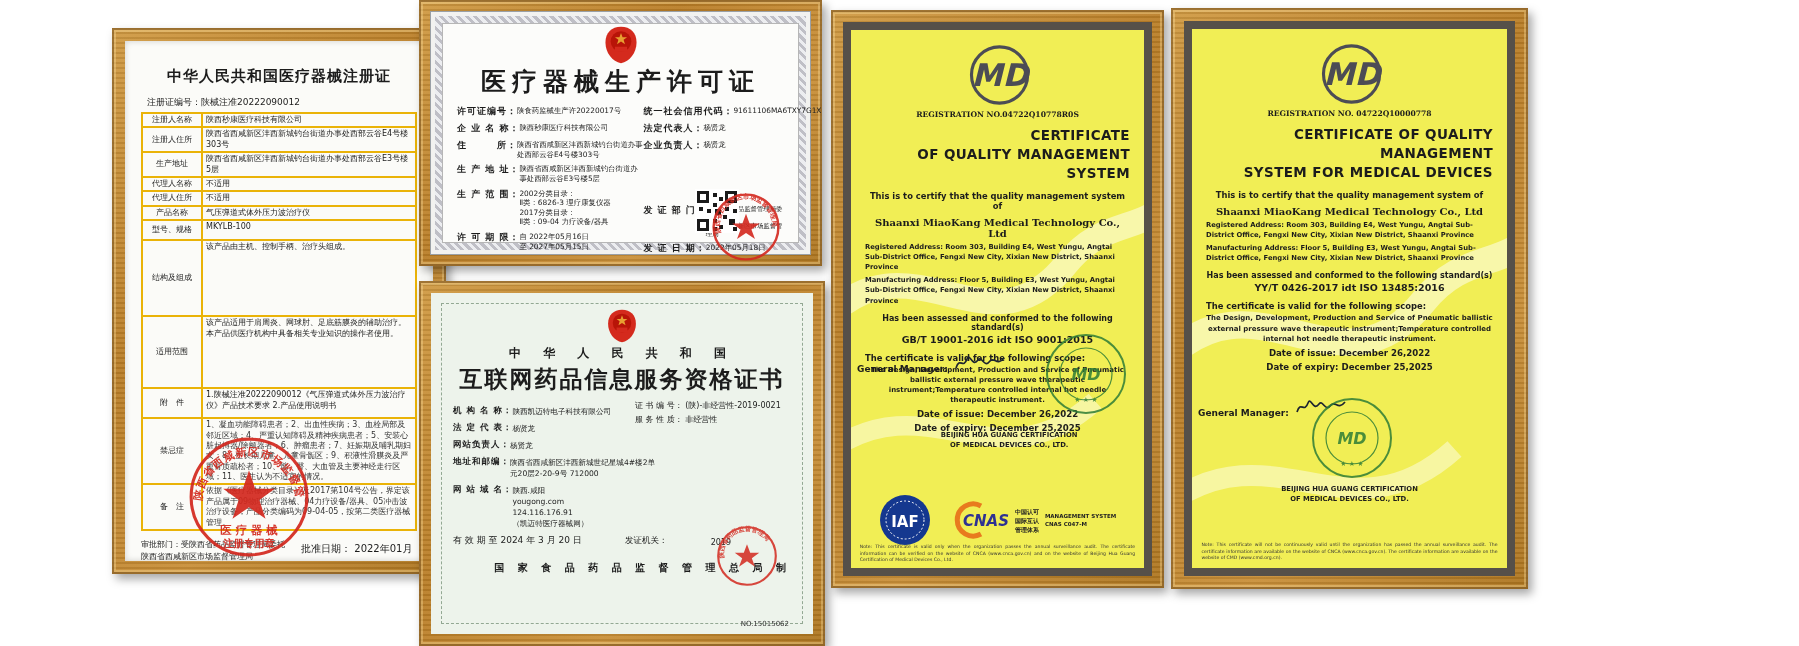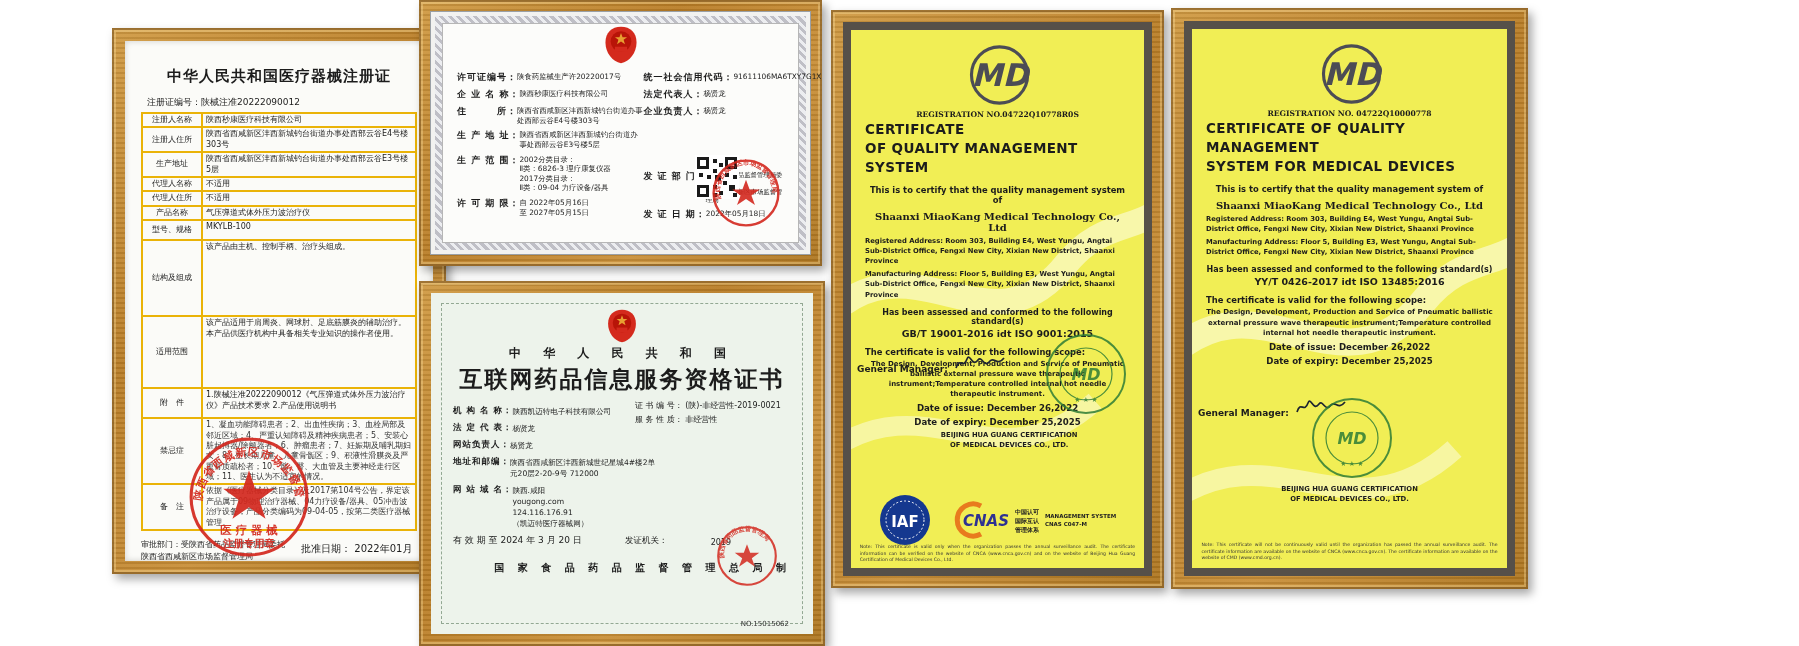--- a/index.html
+++ b/index.html
@@ -63,21 +63,21 @@
   .net-valid{display:flex;justify-content:space-between;align-items:flex-end;margin-top:2px;font-size:9px;}
   .net-made{font-size:10px;font-weight:700;text-align:right;letter-spacing:5px;margin-top:14px;}
   .net-serial{position:absolute;right:24px;bottom:6px;font-size:7px;color:#333;}
   .stamp-net{position:absolute;right:34px;bottom:46px;width:64px;height:64px;opacity:.85;}
   
   .mat{height:100%;background:#565049;padding:8px;}
   .ycert{background:#f1ee55;height:100%;position:relative;padding:10px 14px;overflow:hidden;}
   .ywm{position:absolute;inset:0;pointer-events:none;}
   .ybody{position:relative;}
   .regno{font-size:7.6px;font-weight:700;text-align:center;margin-top:2px;}
-  .ytitle{font-size:13.5px;font-weight:800;text-align:left;line-height:1.4;margin-top:1px;letter-spacing:.4px;}
+  .ytitle{font-size:13.5px;font-weight:800;text-align:right;line-height:1.4;margin-top:7px;letter-spacing:.4px;}
   .ycertify{font-size:8.4px;font-weight:700;text-align:center;margin-top:8px;}
   .ycompany{font-size:10px;font-weight:800;text-align:center;margin-top:6px;}
   .yaddr{font-size:6.8px;font-weight:700;line-height:1.5;margin-top:3px;}
   .yassessed{font-size:8px;font-weight:700;text-align:center;margin-top:8px;}
   .ystd{font-size:9.5px;font-weight:800;text-align:center;margin-top:2px;}
   .yscopelb{font-size:8.4px;font-weight:800;margin-top:8px;}
   .yscope{font-size:7px;font-weight:700;text-align:center;line-height:1.45;margin-top:2px;}
   .ydate{font-size:8.6px;font-weight:800;text-align:center;margin-top:4px;}
   .gm{position:absolute;left:6px;display:flex;align-items:flex-end;gap:6px;font-size:9px;font-weight:800;}
   .issuer{position:absolute;text-align:center;font-size:6.8px;font-weight:800;line-height:1.5;}
@@ -182,20 +182,21 @@
     <div class="lic-border">
       <div class="lic-band">
         <div class="lic-paper">
           <svg class="emblem" width="36" height="38" viewBox="0 0 40 44">
             <path fill="#d42a1d" d="M20 1 C31 1 38 8 38 19 C38 31 30 41 20 43 C10 41 2 31 2 19 C2 8 9 1 20 1 Z"></path>
             <circle cx="20" cy="18" r="12" fill="#b81408"></circle>
             <path d="M20 8 L21.8 13 L27 13 L23 16 L24.6 21 L20 18 L15.4 21 L17 16 L13 13 L18.2 13 Z" fill="#e8co3c" fill-opacity="0.0"></path>
             <path d="M20 8 L21.8 13 L27 13 L23 16 L24.6 21 L20 18 L15.4 21 L17 16 L13 13 L18.2 13 Z" fill="#f0b73a" opacity=".85"></path>
             <rect x="13" y="24" width="14" height="6" fill="#d42a1d"></rect>
           </svg>
+          <div class="lic-title serif">医疗器械生产许可证</div>
           <div class="lic-grid">
             <div class="lic-l">
               <div class="fld">
                   <span class="lb">许可证编号：</span>
                   <span class="vl">陕食药监械生产许20220017号</span>
                 </div>
               <div class="fld">
                   <span class="lb">企 业 名 称：</span>
                   <span class="vl">陕西秒康医疗科技有限公司</span>
                 </div>

